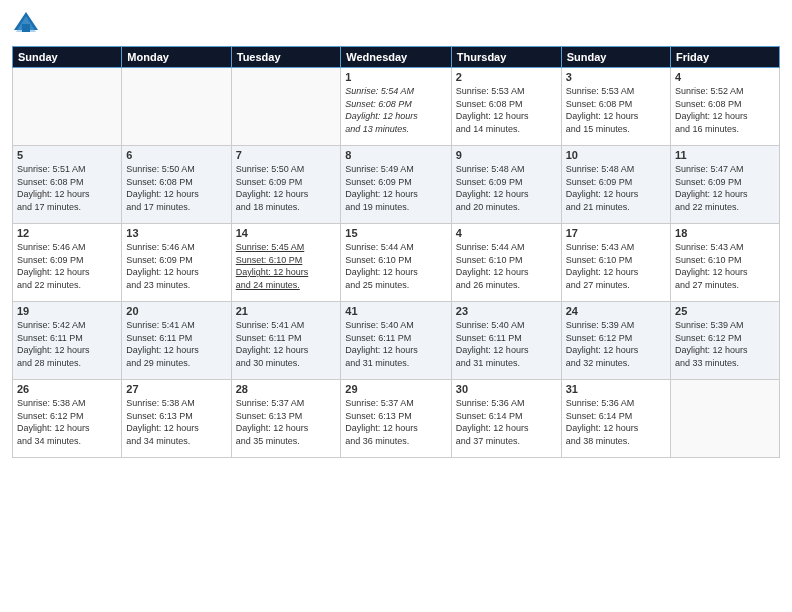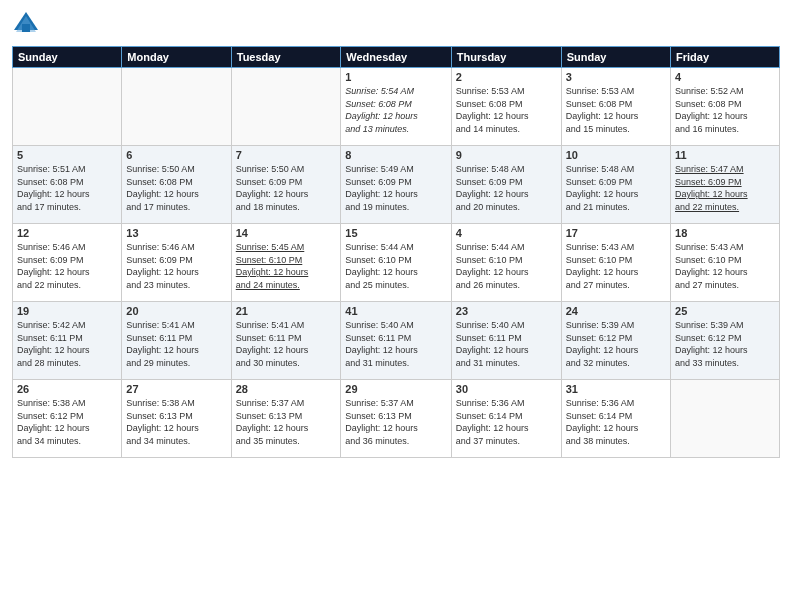--- a/index.html
+++ b/index.html
@@ -198,21 +198,21 @@
           </td>
           <td>
             <span class="day-num">10</span>
             <div class="day-info" style="white-space: pre-line;">Sunrise: 5:48 AM
 Sunset: 6:09 PM
 Daylight: 12 hours
 and 21 minutes.</div>
           </td>
           <td>
             <span class="day-num">11</span>
-            <div class="day-info" style="white-space: pre-line; text-decoration: underline;">Sunrise: 5:47 AM
+            <div class="day-info" style="white-space: pre-line;">Sunrise: 5:47 AM
 Sunset: 6:09 PM
 Daylight: 12 hours
 and 22 minutes.</div>
           </td>
         </tr>
         <tr>
           <td>
             <span class="day-num">12</span>
             <div class="day-info" style="white-space: pre-line;">Sunrise: 5:46 AM
 Sunset: 6:09 PM

